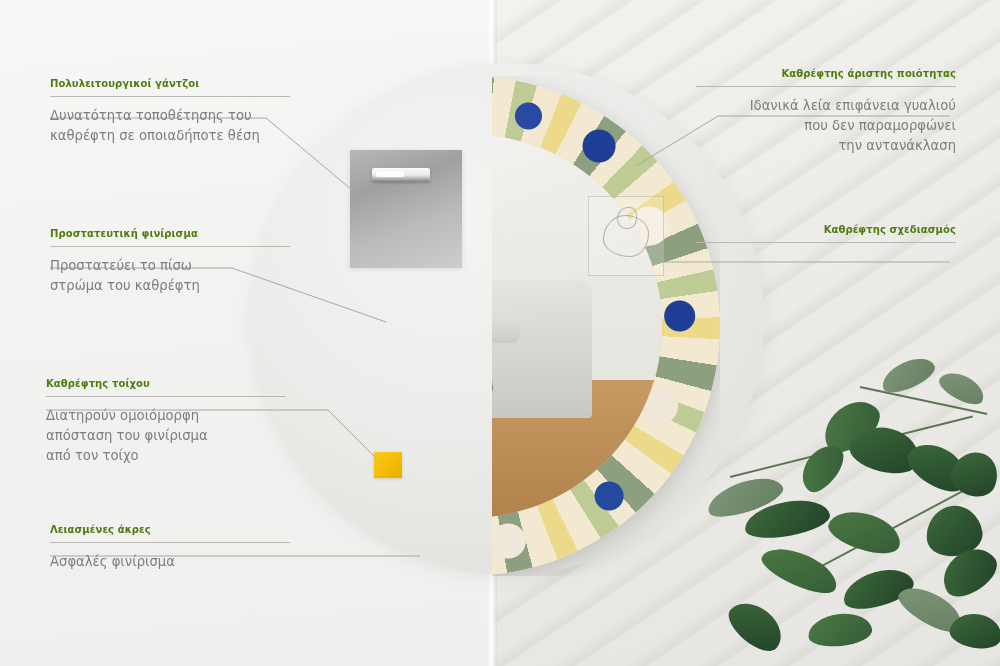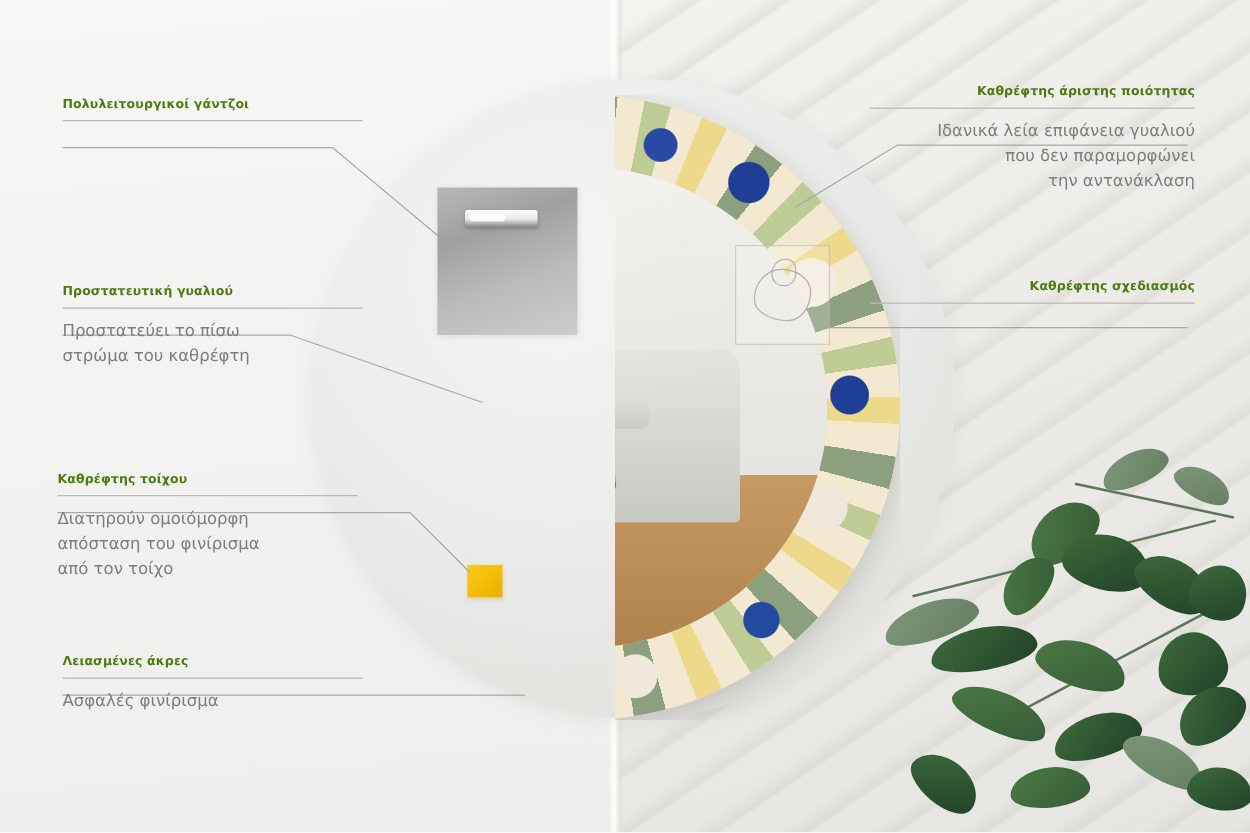--- a/index.html
+++ b/index.html
@@ -344,24 +344,26 @@
     <path d="M50,268 L232,268 L386,322"></path>
     <path d="M46,410 L328,410 L376,458"></path>
     <path d="M50,556 L420,556"></path>
     <path d="M950,116 L718,116 L636,166"></path>
     <path d="M950,262 L724,262 L660,262"></path>
   </svg>
 
   <div class="callout left-c" style="left:50px; top:78px; width:240px;">
     <h3>Πολυλειτουργικοί γάντζοι</h3>
     <div class="rule"></div>
+    <p>Δυνατότητα τοποθέτησης του
+καθρέφτη σε οποιαδήποτε θέση</p>
   </div>
 
   <div class="callout left-c" style="left:50px; top:228px; width:240px;">
-    <h3>Προστατευτική γυαλιού</h3>
+    <h3>Προστατευτική φινίρισμα</h3>
     <div class="rule"></div>
     <p>Προστατεύει το πίσω
 στρώμα του καθρέφτη</p>
   </div>
 
   <div class="callout left-c" style="left:46px; top:378px; width:240px;">
     <h3>Καθρέφτης τοίχου</h3>
     <div class="rule"></div>
     <p>Διατηρούν ομοιόμορφη
 απόσταση του φινίρισμα

